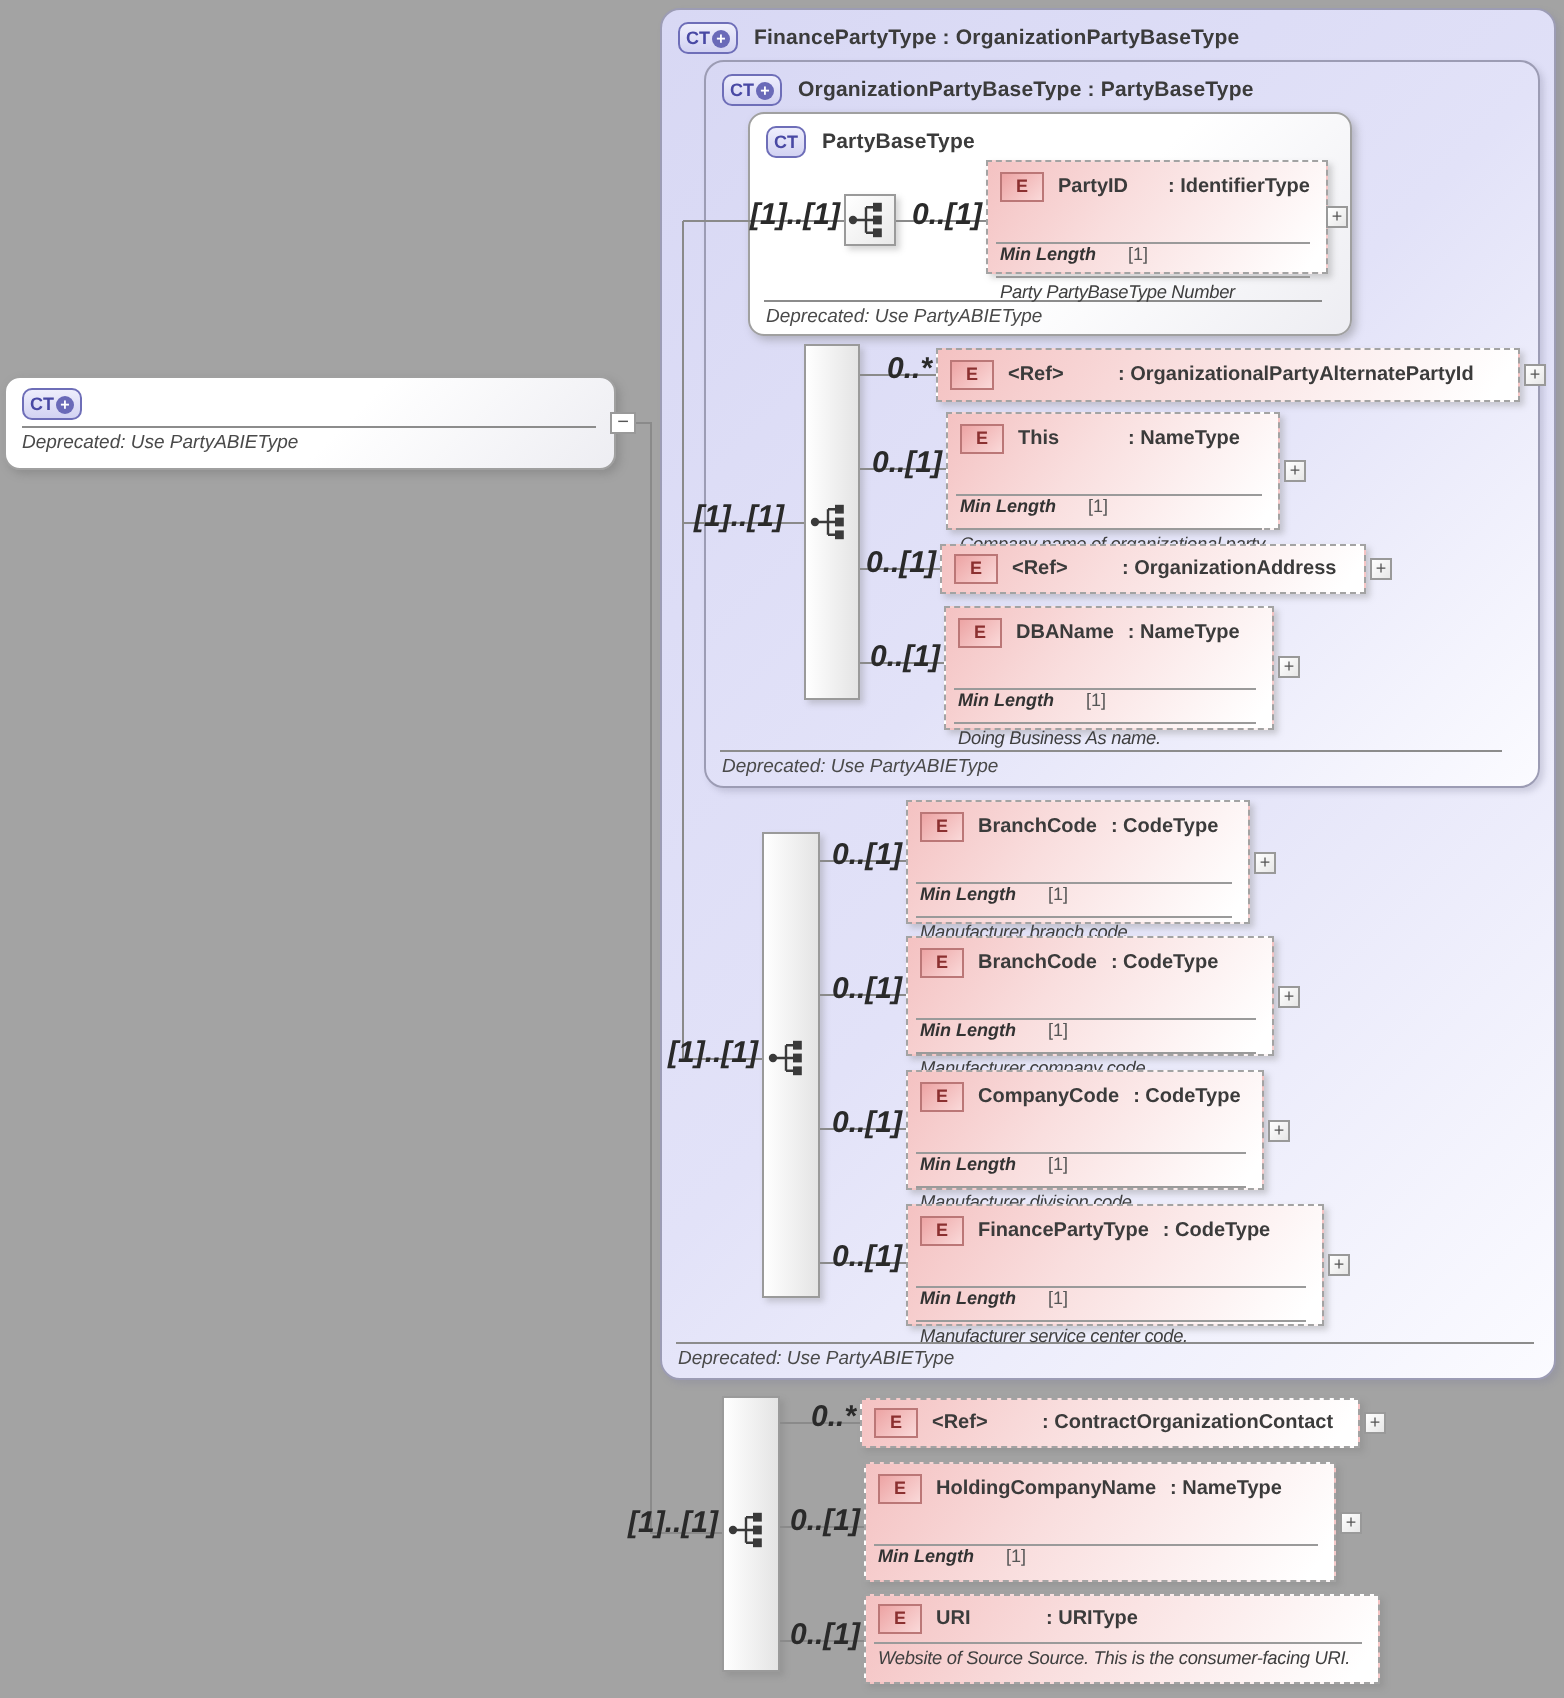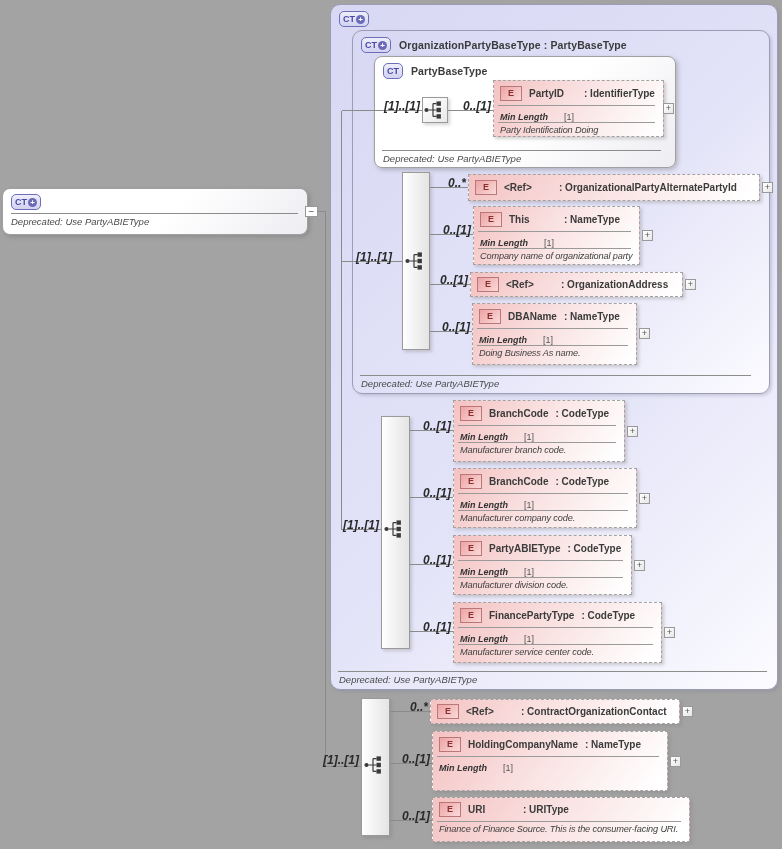--- a/index.html
+++ b/index.html
@@ -31,58 +31,59 @@
   
   .el{position:absolute;box-sizing:border-box;border:1px dashed #a3a3a3;
       background:linear-gradient(125deg,#f4c2c2 0%,#f9dede 40%,#ffffff 95%);
       box-shadow:2px 2px 3px rgba(130,130,130,.35);z-index:2;}
   .el-title{display:flex;align-items:center;gap:7px;height:24px;padding:0 6px;white-space:nowrap;}
   .e-badge{display:inline-block;width:20px;height:13px;border:1px solid #bb7777;
            background:linear-gradient(135deg,#eda4a4,#fad9d9);color:#8b3030;
            font-size:9px;font-weight:bold;text-align:center;line-height:13px;flex:0 0 auto;}
   .el-name{display:inline-block;min-width:48px;font-size:10px;font-weight:bold;color:#3b3b3b;}
   .el-type{font-size:10px;font-weight:bold;color:#3b3b3b;}
-  .el-facet{display:flex;align-items:flex-end;gap:16px;height:16px;
-            border-top:1px solid #9a9a9a;margin:0 8px 0 4px;padding:0 2px;white-space:nowrap;}
+  .el-facet{display:flex;align-items:flex-start;gap:16px;height:16px;
+            border-top:1px solid #9a9a9a;margin:16px 8px 0 4px;padding:0 2px;white-space:nowrap;}
   .facet-label{font-size:9px;font-style:italic;font-weight:bold;color:#333;}
   .facet-value{font-size:9px;color:#555;}
   .el-doc{border-top:1px solid #9a9a9a;margin:0 8px 0 4px;padding:2px 2px 0 2px;
           font-style:italic;font-size:9.2px;letter-spacing:-.15px;color:#3f3f3f;white-space:nowrap;}
 
   
   .seqbar{position:absolute;box-sizing:border-box;border:1px solid #9a9a9a;
           background:linear-gradient(to right,#ffffff,#e4e4e4);
           box-shadow:2px 2px 3px rgba(120,120,120,.30);z-index:2;}
   .seqicon-box{position:absolute;box-sizing:border-box;width:26px;height:26px;border:1px solid #9a9a9a;
                background:linear-gradient(135deg,#ffffff,#e9e9e9);
                box-shadow:2px 2px 3px rgba(120,120,120,.30);z-index:2;
                display:flex;align-items:center;justify-content:center;}
   .seqglyph{position:absolute;width:22px;height:22px;z-index:3;}
 
   
   .wires{position:absolute;left:0;top:0;z-index:3;pointer-events:none;}
-  .card{position:absolute;z-index:4;font-size:12px;font-weight:bold;font-style:italic;color:#2a2a2a;
+  .card{position:absolute;z-index:4;font-size:15px;font-weight:bold;font-style:italic;color:#2a2a2a;
         transform:translateX(-100%);white-space:nowrap;}
   .plus{position:absolute;box-sizing:border-box;width:11px;height:11px;border:1px solid #999;
         background:linear-gradient(135deg,#ffffff,#e7e7e7);color:#555;
         font-size:9px;line-height:9px;text-align:center;z-index:4;}
   .minus{position:absolute;box-sizing:border-box;width:13px;height:11px;border:1px solid #999;
          background:#ffffff;color:#555;font-size:10px;line-height:9px;text-align:center;z-index:4;}
 </style>
 </head>
 <body>
 
 <div class="page">
 
   <div class="ct-box lav" style="left:330px;top:4px;width:448px;height:686px">
     <div class="ct-title">
       <span class="ct-badge">
           <span class="ct-txt">CT</span>
           <span class="ct-plus">+</span>
         </span>
+      <span class="box-title">FinancePartyType : OrganizationPartyBaseType</span>
     </div>
     <div class="dep-row" style="right:10px">Deprecated: Use PartyABIEType</div>
   </div>
 
   <div class="ct-box lav" style="left:352px;top:30px;width:418px;height:364px">
     <div class="ct-title">
       <span class="ct-badge">
           <span class="ct-txt">CT</span>
           <span class="ct-plus">+</span>
         </span>
@@ -160,21 +161,21 @@
   <div class="el" style="left:493px;top:80px;width:171px;height:57px">
     <div class="el-title">
         <span class="e-badge">E</span>
         <span class="el-name">PartyID</span>
         <span class="el-type">: IdentifierType</span>
       </div>
     <div class="el-facet">
         <span class="facet-label">Min Length</span>
         <span class="facet-value">[1]</span>
       </div>
-    <div class="el-doc">Party Identification Doing</div>
+    <div class="el-doc">Party PartyBaseType Number</div>
   </div>
 
   <div class="el" style="left:468px;top:174px;width:292px;height:27px">
     <div class="el-title" style="height:25px">
         <span class="e-badge">E</span>
         <span class="el-name">&lt;Ref&gt;</span>
         <span class="el-type">: OrganizationalPartyAlternatePartyId</span>
       </div>
   </div>
 
@@ -234,21 +235,21 @@
     <div class="el-facet">
         <span class="facet-label">Min Length</span>
         <span class="facet-value">[1]</span>
       </div>
     <div class="el-doc">Manufacturer company code.</div>
   </div>
 
   <div class="el" style="left:453px;top:535px;width:179px;height:60px">
     <div class="el-title">
         <span class="e-badge">E</span>
-        <span class="el-name">PartyABIEType</span>
+        <span class="el-name">CompanyCode</span>
         <span class="el-type">: CodeType</span>
       </div>
     <div class="el-facet">
         <span class="facet-label">Min Length</span>
         <span class="facet-value">[1]</span>
       </div>
     <div class="el-doc">Manufacturer division code.</div>
   </div>
 
   <div class="el" style="left:453px;top:602px;width:209px;height:61px">
@@ -283,21 +284,21 @@
         <span class="facet-value">[1]</span>
       </div>
   </div>
 
   <div class="el" style="left:432px;top:797px;width:258px;height:45px">
     <div class="el-title" style="height:23px">
         <span class="e-badge">E</span>
         <span class="el-name">URI</span>
         <span class="el-type">: URIType</span>
       </div>
-    <div class="el-doc">Finance of Finance Source. This is the consumer-facing URI.</div>
+    <div class="el-doc">Website of Source Source. This is the consumer-facing URI.</div>
   </div>
 
   <svg class="wires" width="782" height="849">
     <g stroke="#8a8a8a" stroke-width="1" fill="none" shape-rendering="crispEdges">
       <path d="M318,211.5 H325.5 V766.5 H361"></path>
       <path d="M341.5,110.5 V529.5"></path>
       <path d="M341.5,110.5 H422"></path>
       <path d="M341.5,261.5 H402"></path>
       <path d="M341.5,529.5 H381"></path>
       <path d="M448,110.5 H493"></path>

